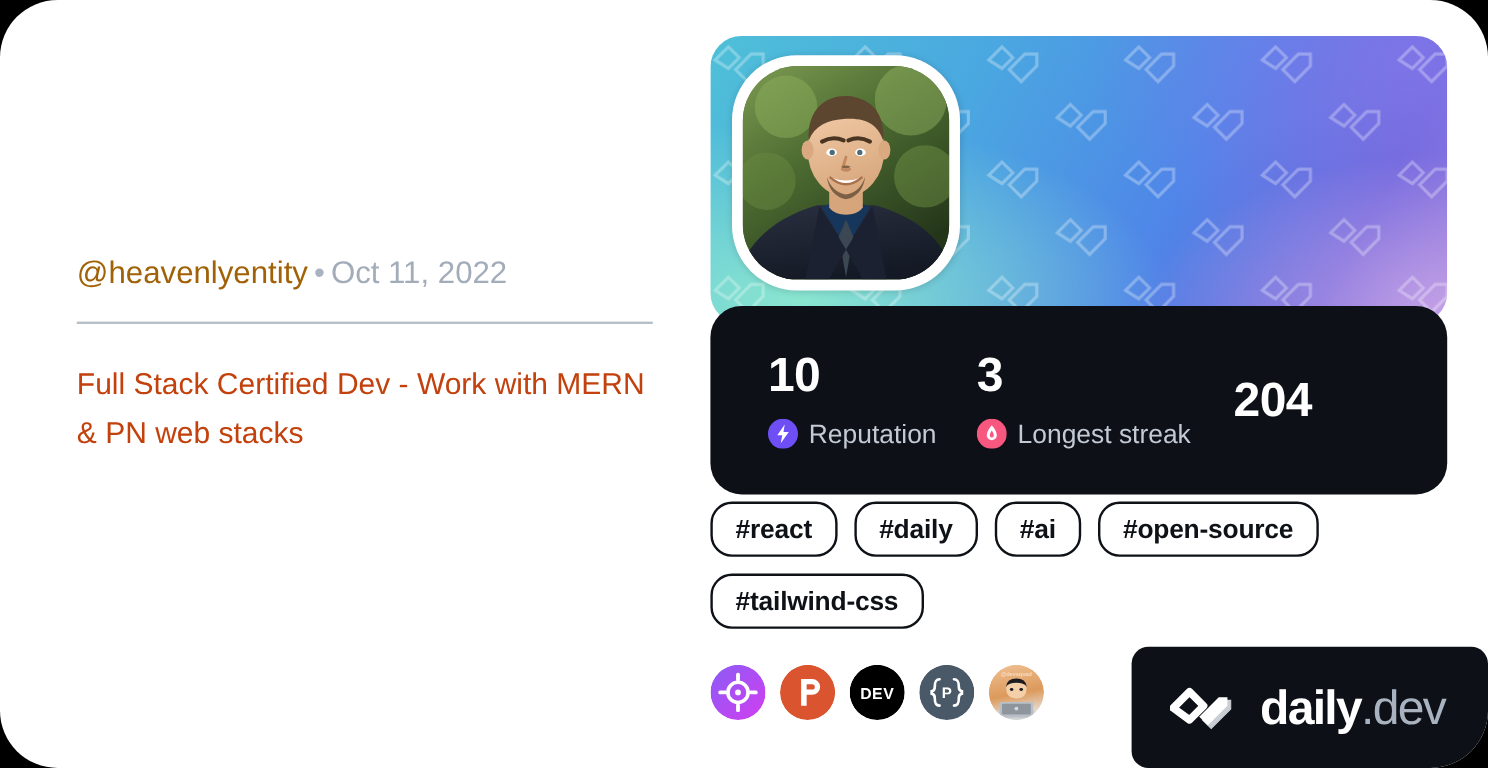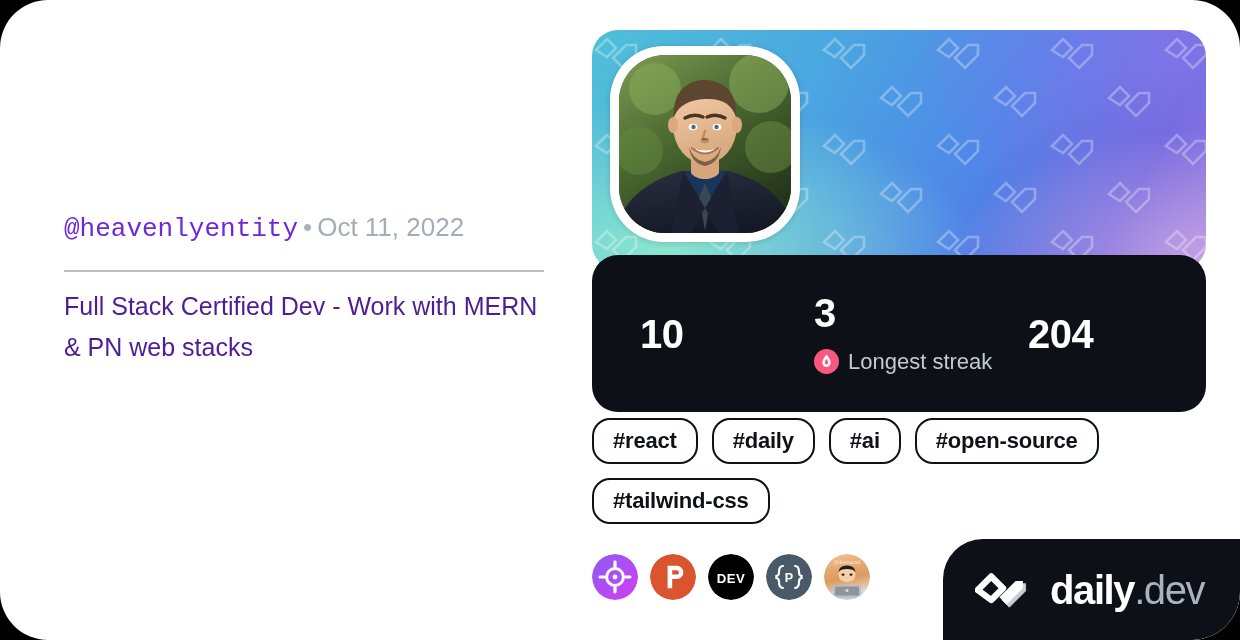--- a/index.html
+++ b/index.html
@@ -39,36 +39,36 @@
     white-space: nowrap;
   }
 
   #handle-row {
     margin-top: 26px;
     font-size: 26px;
     color: #8a94a3;
     white-space: nowrap;
     line-height: 1.2;
   }
-  #handle { color: #6d28d9; font-family: Liberation Mono, monospace; }
+  #handle { color: #a16207; }
   #handle-sep { color: #a8b3bf; padding: 0 5px; }
   #join-date { color: #a3adba; }
 
   #divider {
     margin-top: 25px;
     width: 480px;
     height: 2px;
     background: #b7bfc7;
   }
 
   #bio {
-    margin-top: 14px;
+    margin-top: 30px;
     font-size: 25px;
     line-height: 1.62;
-    color: #4c1d95;
+    color: #c2410c;
     width: 480px;
   }
 
   
   #right-col {
     position: absolute;
     left: 592px;
     top: 30px;
     width: 614px;
   }
@@ -207,20 +207,21 @@
     top: 539px;
     width: 297px;
     height: 101px;
     background: #0d1117;
     border-top-left-radius: 40px;
     border-bottom-right-radius: 48px;
     display: flex;
     align-items: center;
     padding-left: 32px;
     gap: 19px;
+    border-radius: 14px;
   }
   #logo-mark { width: 56px; height: 42px; display:block; flex:0 0 56px; }
   #logo-text {
     font-size: 40px;
     line-height: 1;
     letter-spacing: -1.4px;
     white-space: nowrap;
   }
   #logo-daily { color: #ffffff; font-weight: bold; }
   #logo-dev { color: #a8b3bf; font-weight: normal; }
@@ -318,20 +319,27 @@
             <path d="M82 84 q 4 -2 8 0 q -4 3 -8 0 Z" fill="#6b523a" opacity="0.8"></path>
           </svg>
         </div>
       </div>
     </div>
 
     <div id="stats-bar">
 
       <div class="stat" id="stat-reputation">
         <div class="stat-value">10</div>
+        <div class="stat-label-row">
+          <svg class="stat-icon" viewBox="0 0 24 24" xmlns="http://www.w3.org/2000/svg">
+            <circle cx="12" cy="12" r="12" fill="#6e4ff6"></circle>
+            <path d="M13.4 4.5 L7.4 13.2 h4 L10.2 19.6 L16.6 10.6 h-4.2 Z" fill="#ffffff"></path>
+          </svg>
+          <span class="stat-label">Reputation</span>
+        </div>
       </div>
 
       <div class="stat" id="stat-streak">
         <div class="stat-value">3</div>
         <div class="stat-label-row">
           <svg class="stat-icon" viewBox="0 0 24 24" xmlns="http://www.w3.org/2000/svg">
             <circle cx="12" cy="12" r="12" fill="#f8577f"></circle>
             <path d="M12 5.2 C 9.4 8.4, 8 10.6, 8 13.2 a4 4 0 0 0 8 0 C 16 10.6, 14.6 8.4, 12 5.2 Z" fill="#ffffff"></path>
             <path d="M12 9.4 C 10.9 11, 10.4 12.1, 10.4 13.3 a1.6 1.6 0 0 0 3.2 0 C 13.6 12.1, 13.1 11, 12 9.4 Z" fill="#f8577f"></path>
           </svg>

